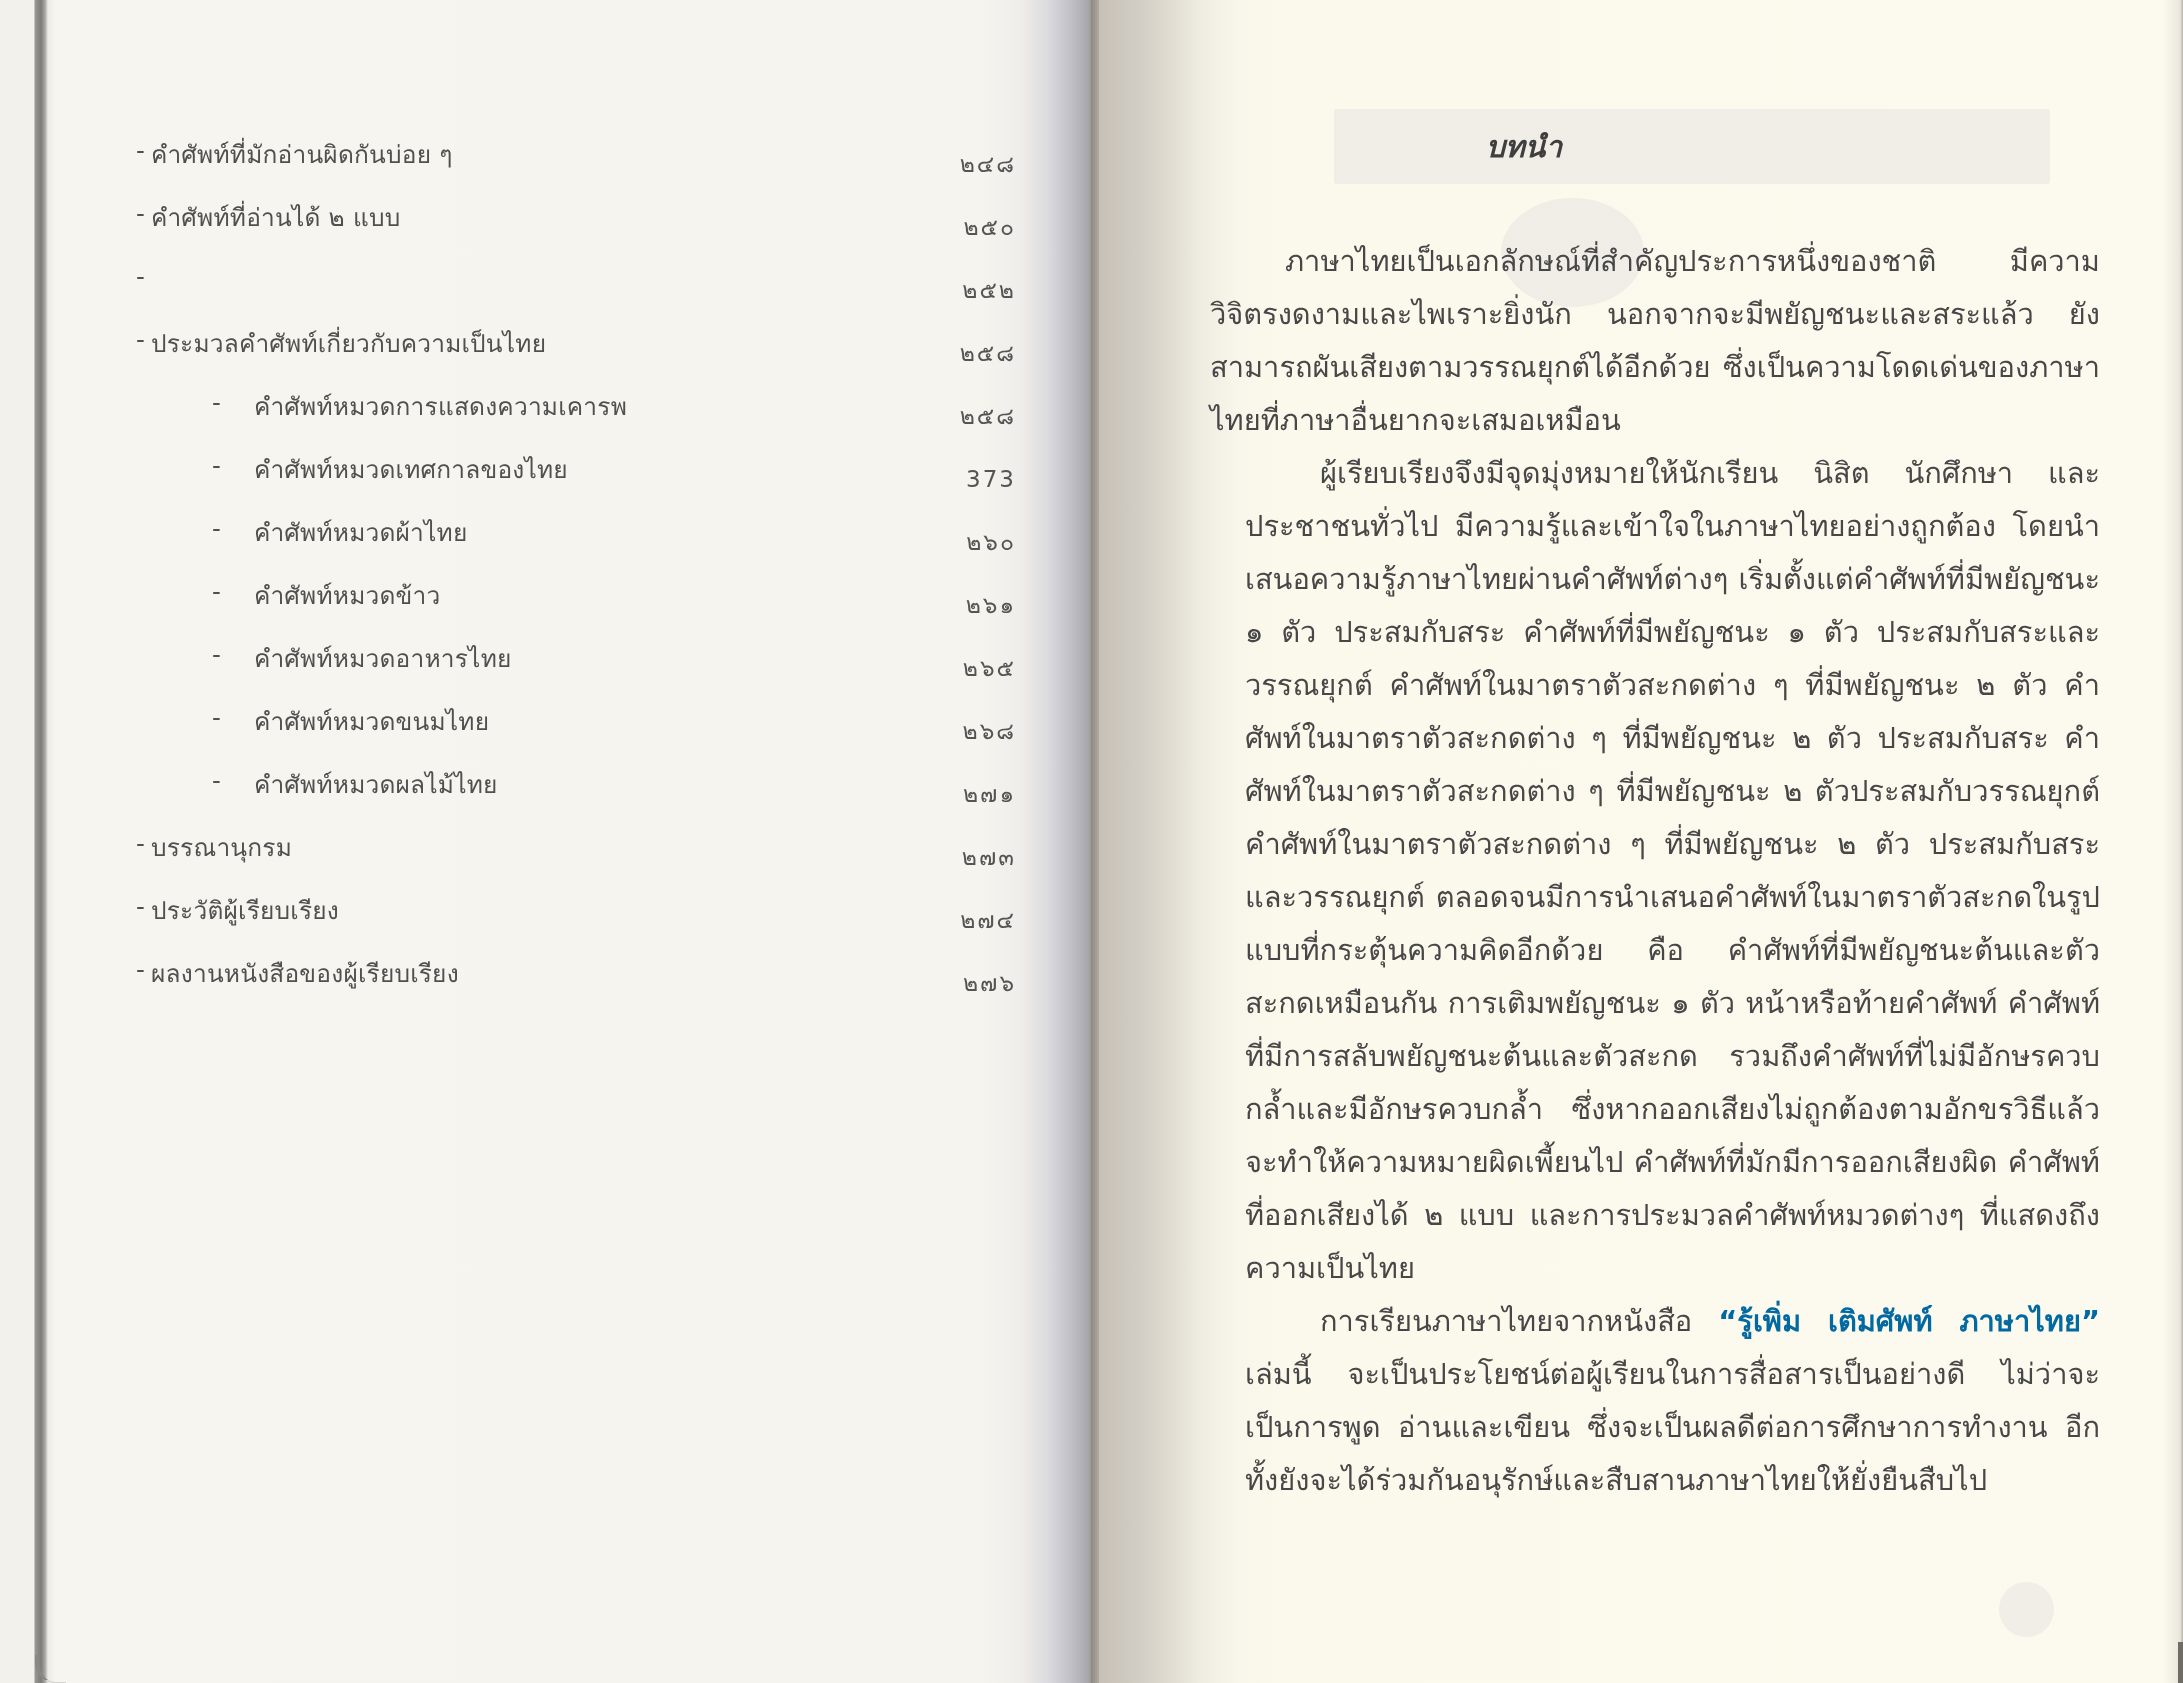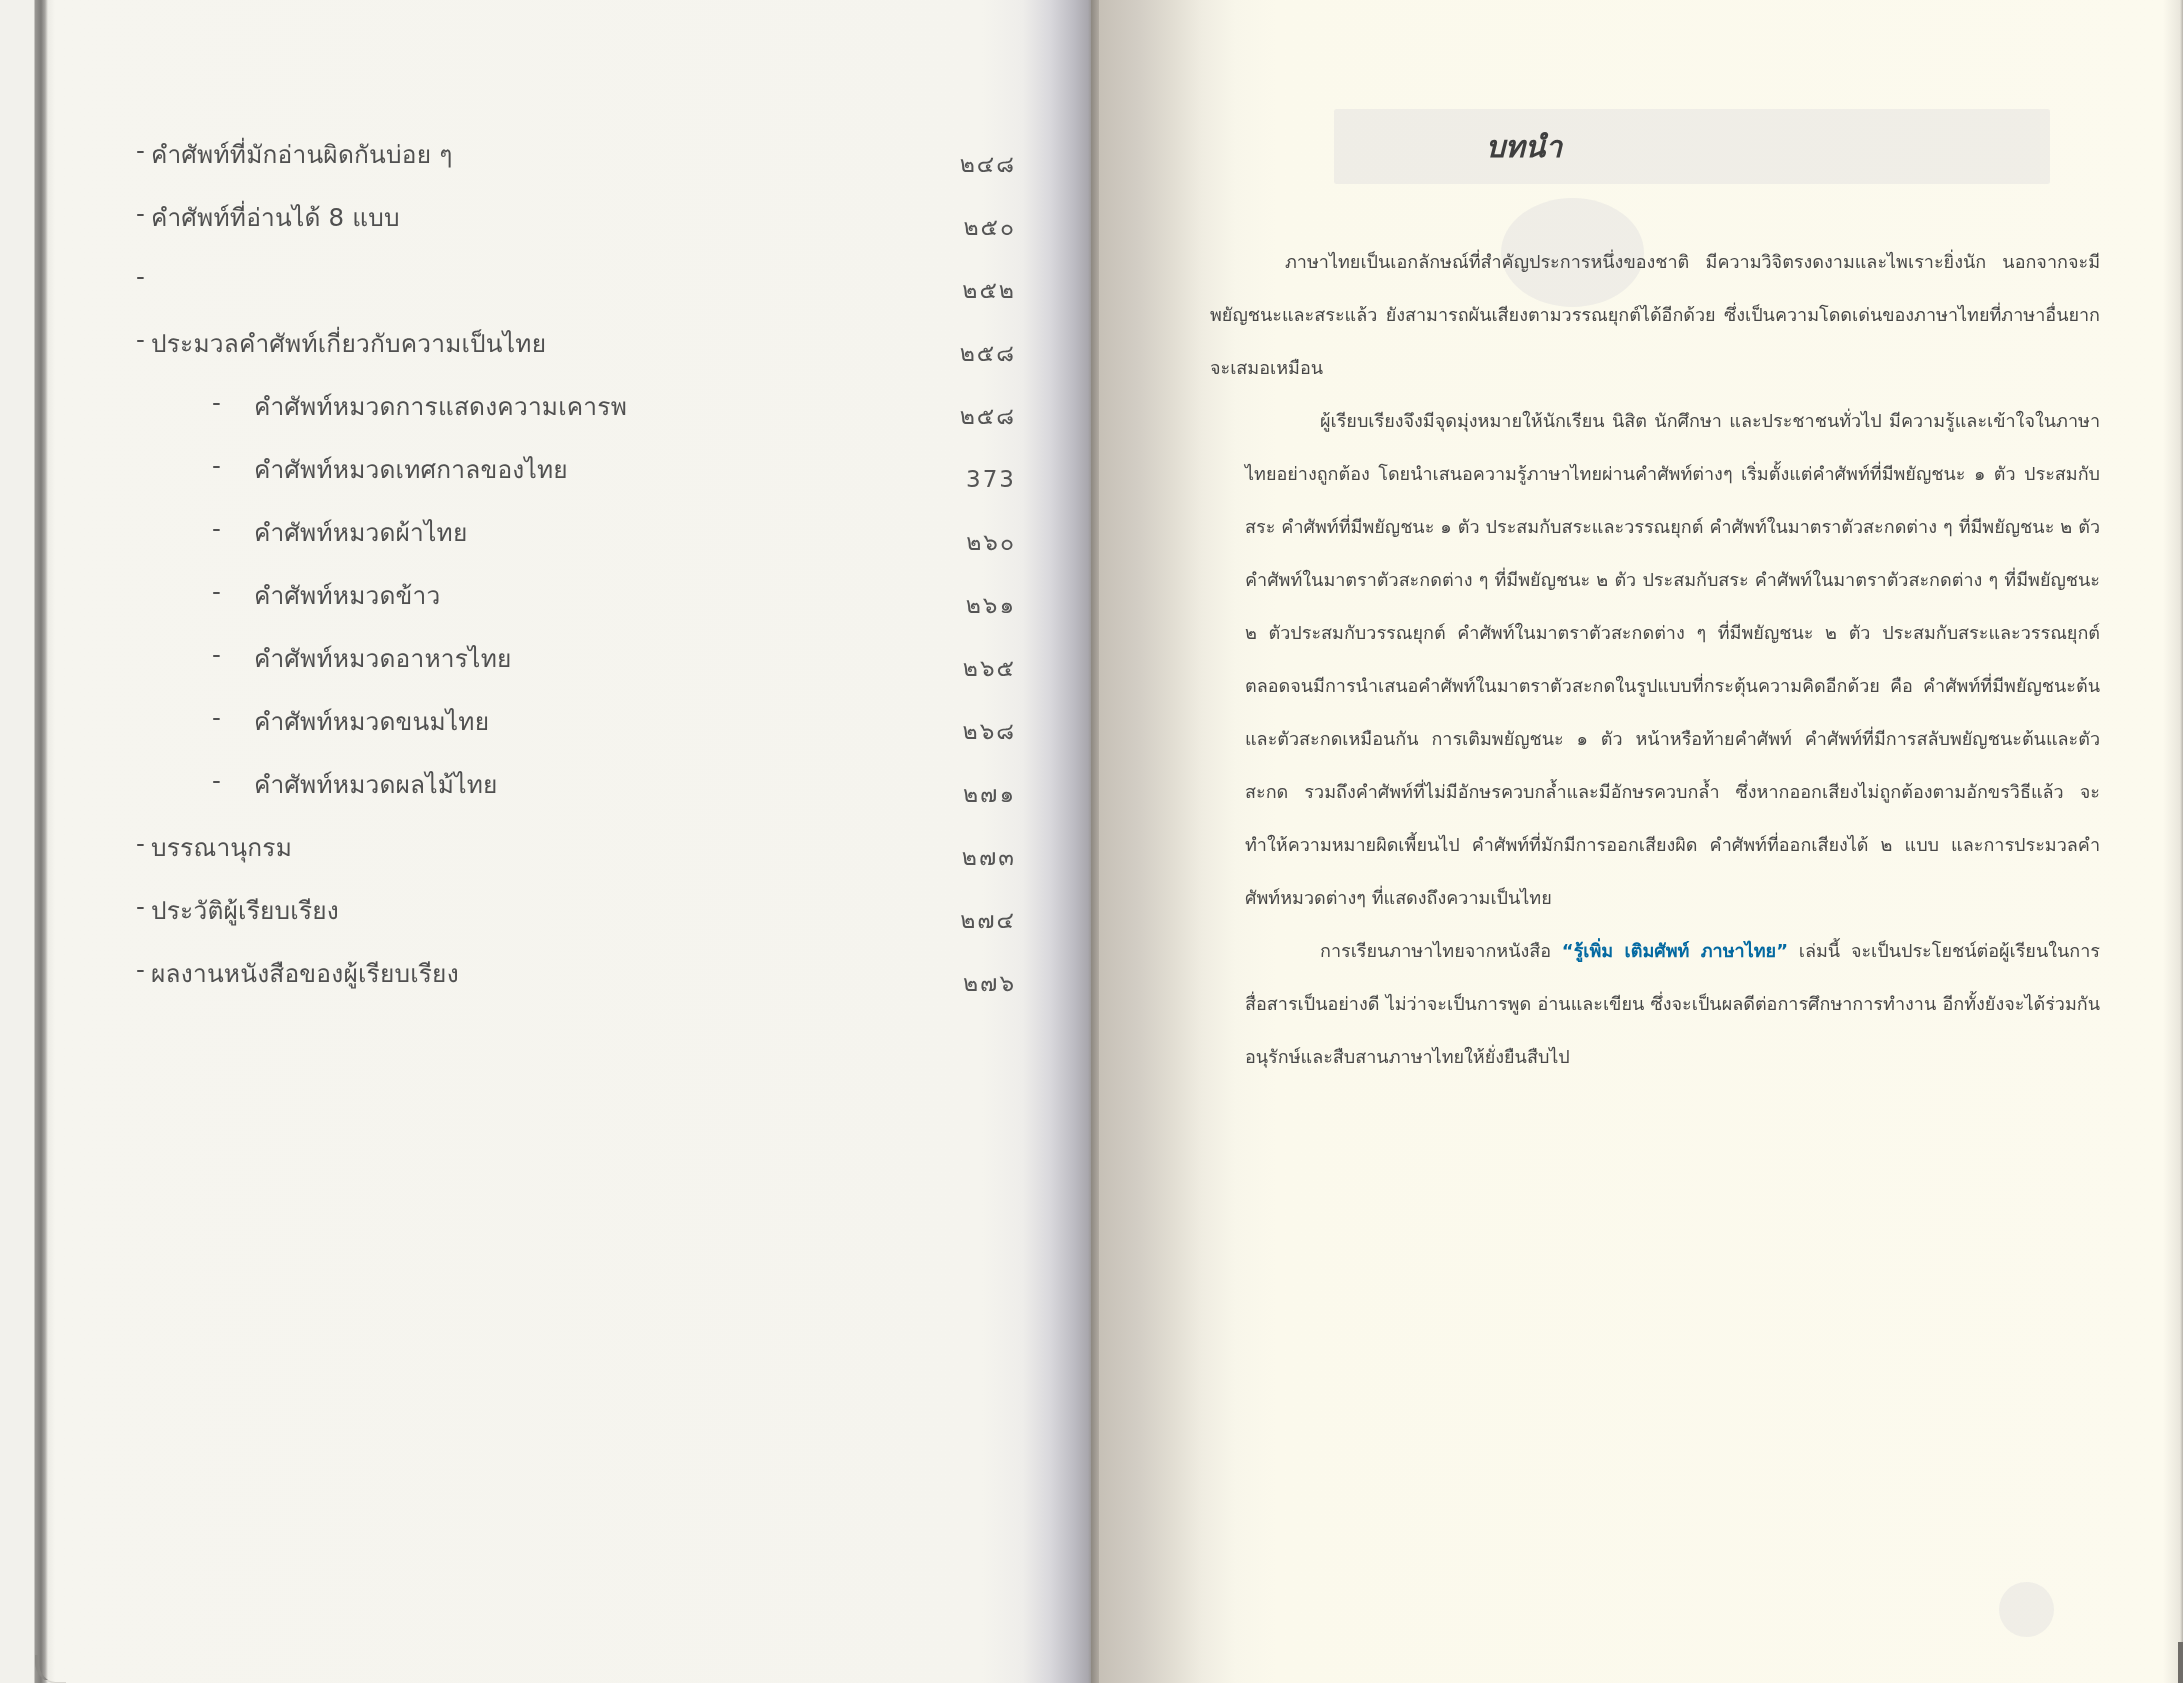--- a/index.html
+++ b/index.html
@@ -57,21 +57,21 @@
   }
   .ghost.circle { border-radius: 50%; }
 
   .intro-title {
     position: absolute; left: 1486px; top: 123px; width: 136px; 
     font-family: "DejaVu Serif", "Liberation Serif", serif;
     font-style: italic; font-weight: bold; font-size: 30px; color: #3f3f3f;
   }
   .intro-body {
     position: absolute; left: 1210px; top: 235px; width: 890px;
-    font-size: 18px; line-height: 53px; color: #474747;
+    font-size: 29px; line-height: 53px; color: #474747;
     text-align: justify;
   }
   .intro-body p { margin: 0; text-indent: 75px; }
   .intro-body p + p { margin-top: 0; margin-left: 35px; }
   .intro-body .book-title { font-weight: bold; color: #0369a1; }
   .page-right .corner {
     position: absolute; right: 0; bottom: 0; width: 5.5px; height: 41px; background: #6f6c68;
   }
 </style>
 </head>
@@ -81,21 +81,21 @@
 
   <div class="page-left">
     <div class="toc">
       <div class="toc-row">
         <span class="dash">-</span>
         <span class="label">คำศัพท์ที่มักอ่านผิดกันบ่อย ๆ</span>
         <span class="page-num">๒๔๘</span>
       </div>
       <div class="toc-row">
         <span class="dash">-</span>
-        <span class="label">คำศัพท์ที่อ่านได้ 8 แบบ</span>
+        <span class="label">คำศัพท์ที่อ่านได้ ๒ แบบ</span>
         <span class="page-num">๒๕๐</span>
       </div>
       <div class="toc-row">
         <span class="dash">-</span>
         <span class="page-num">๒๕๒</span>
       </div>
       <div class="toc-row">
         <span class="dash">-</span>
         <span class="label">ประมวลคำศัพท์เกี่ยวกับความเป็นไทย</span>
         <span class="page-num">๒๕๘</span>

